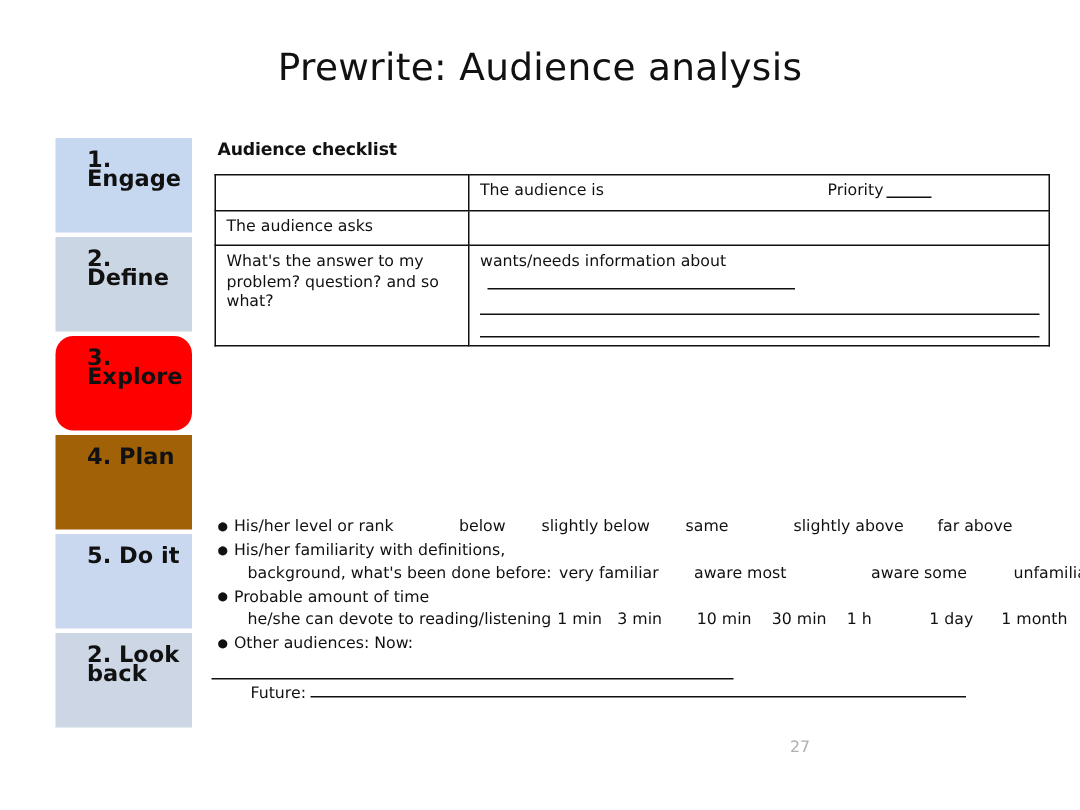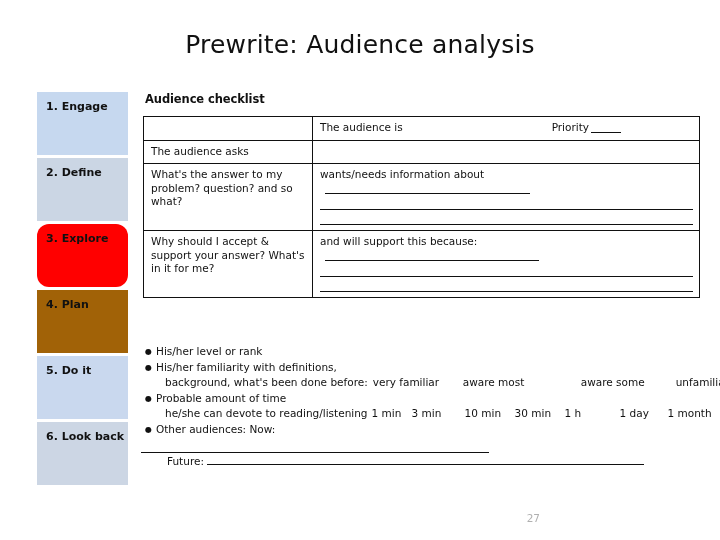--- a/index.html
+++ b/index.html
@@ -15,22 +15,22 @@
     position:absolute;left:0;top:30px;width:720px;
     text-align:center;font-size:25px;color:#111;
     font-family:"DejaVu Sans",sans-serif;
     letter-spacing:.2px;white-space:nowrap;
   }
 
   
   .sidebar{position:absolute;left:37px;top:92px;width:91px;}
   .step{
     width:91px;box-sizing:border-box;
-    margin-bottom:3px;padding:8px 0 0 9px;
-    font-size:11px;font-weight:bold;color:#111;
+    margin-bottom:3px;padding:8px 0 0 21px;
+    font-size:15px;font-weight:bold;color:#111;
     font-family:"DejaVu Sans",sans-serif;line-height:13px;
   }
   .step-1{height:63px;background:#c6d8ef;}
   .step-2{height:63px;background:#cbd6e4;}
   .step-3{height:63px;background:#ff0000;border-radius:12px;}
   .step-4{height:63px;background:#a16207;}
   .step-5{height:63px;background:#c9d8ee;}
   .step-6{height:63px;background:#ccd6e4;}
 
   
@@ -80,21 +80,21 @@
   .scale span{display:inline-block;}
 
   .nowline{display:block;border-bottom:1.2px solid #111;
            width:348px;height:11px;margin:3px 0 0 -4px;}
   .futurewrap{padding-left:22px;display:flex;align-items:baseline;}
   .futureline{display:inline-block;border-bottom:1.2px solid #111;
               height:11px;width:437px;margin-left:3px;}
 
   
   .page-num{
-    position:absolute;right:40px;top:512px;
+    position:absolute;right:40px;top:492px;
     font-size:10.5px;color:#b0b0b0;
     font-family:"DejaVu Sans",sans-serif;
   }
 </style>
 </head>
 <body>
 
 <div class="slide">
 
   <div class="slide-title">Prewrite: Audience analysis</div>
@@ -109,21 +109,21 @@
     <div class="step step-3">
       <span>3. Explore</span>
     </div>
     <div class="step step-4">
       <span>4. Plan</span>
     </div>
     <div class="step step-5">
       <span>5. Do it</span>
     </div>
     <div class="step step-6">
-      <span>6. Look back</span>
+      <span>2. Look back</span>
     </div>
   </div>
 
   <div class="sheet">
 
     <div class="sheet-heading">Audience checklist</div>
 
     <table class="checklist">
       <tbody>
           <tr class="hdr-row">
@@ -144,37 +144,36 @@
       <tr class="r2">
         <td class="col-a">What's the answer to my problem? question? and so what?</td>
         <td class="col-b">
           <span>wants/needs information about</span><span class="lead-line" style="width:205px;margin-left:5px;"></span>
           <span class="fill-line"></span>
           <span class="fill-line"></span>
         </td>
       </tr>
 
 
-      <tr class="r4">
-        <td class="col-a">Why should I accept &amp; support your answer? What's in it for me?</td>
-        <td class="col-b">
-          <span>and will support this because:</span><span class="lead-line" style="width:214px;margin-left:5px;"></span>
-          <span class="fill-line"></span>
-          <span class="fill-line"></span>
-        </td>
-      </tr>
     </tbody>
       </table>
   </div>
 
   <div class="bullets">
 
     <div class="brow">
       <span class="bullet">●</span>
       <span style="width:200px;">His/her level or rank</span>
+      <span class="scale">
+        <span style="width:55px;">below</span>
+        <span style="width:96px;">slightly below</span>
+        <span style="width:72px;">same</span>
+        <span style="width:96px;">slightly above</span>
+        <span>far above</span>
+      </span>
     </div>
 
     <div class="brow">
       <span class="bullet">●</span>
       <span>His/her familiarity with definitions,</span>
     </div>
     <div class="brow indent">
       <span>background, what's been done before:</span>
       <span class="scale">
         <span style="width:90px;margin-left:5px;">very familiar</span>

